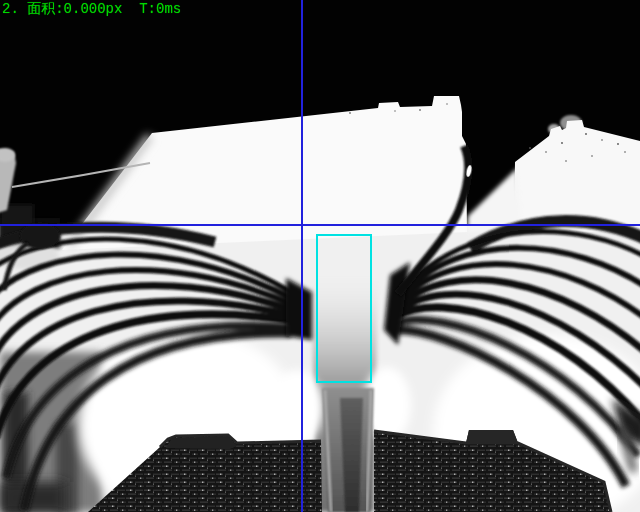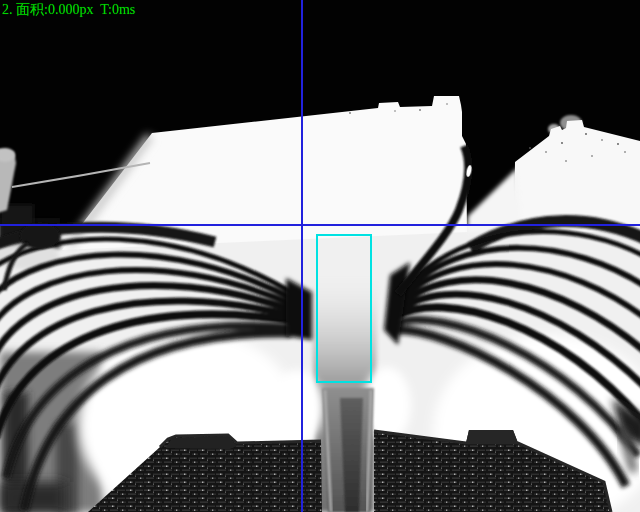--- a/index.html
+++ b/index.html
@@ -1,19 +1,19 @@
 <!DOCTYPE html>
 <html style="--background: #000000; --status_text: #00d800; --crosshair: #2121dd; --roi: #00e2e2;"><head>
 <meta charset="utf-8">
 <style>
   html,body{margin:0;padding:0;background:#000;}
   #frame{
     position:relative;width:640px;height:512px;overflow:hidden;
     background:var(--background,#000);
-    font-family:Liberation Serif, serif;
+    font-family:Liberation Mono, monospace;
   }
   #scene{position:absolute;left:0;top:0;}
   .crosshair-v{
     position:absolute;top:0;left:301px;width:2px;height:512px;
     background:var(--crosshair,#2121dd);pointer-events:none;
   }
   .crosshair-h{
     position:absolute;left:0;top:224px;width:640px;height:2px;
     background:var(--crosshair,#2121dd);pointer-events:none;
   }

